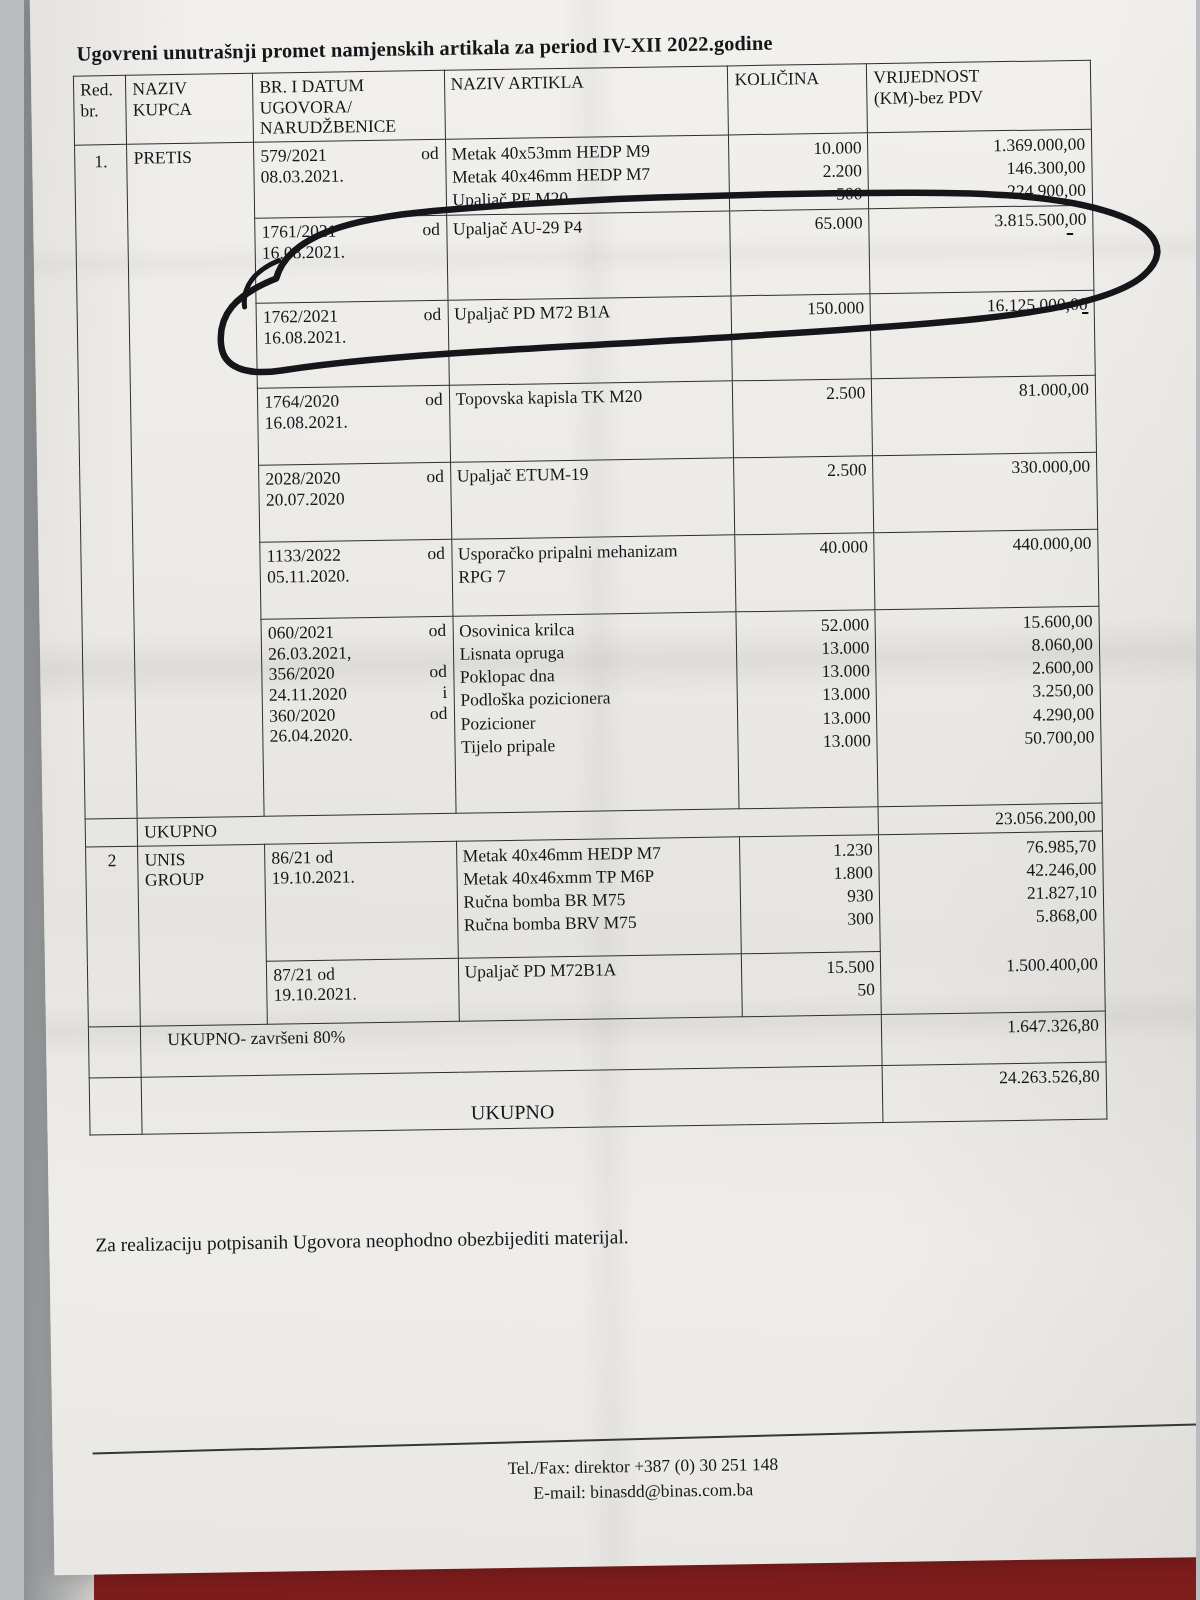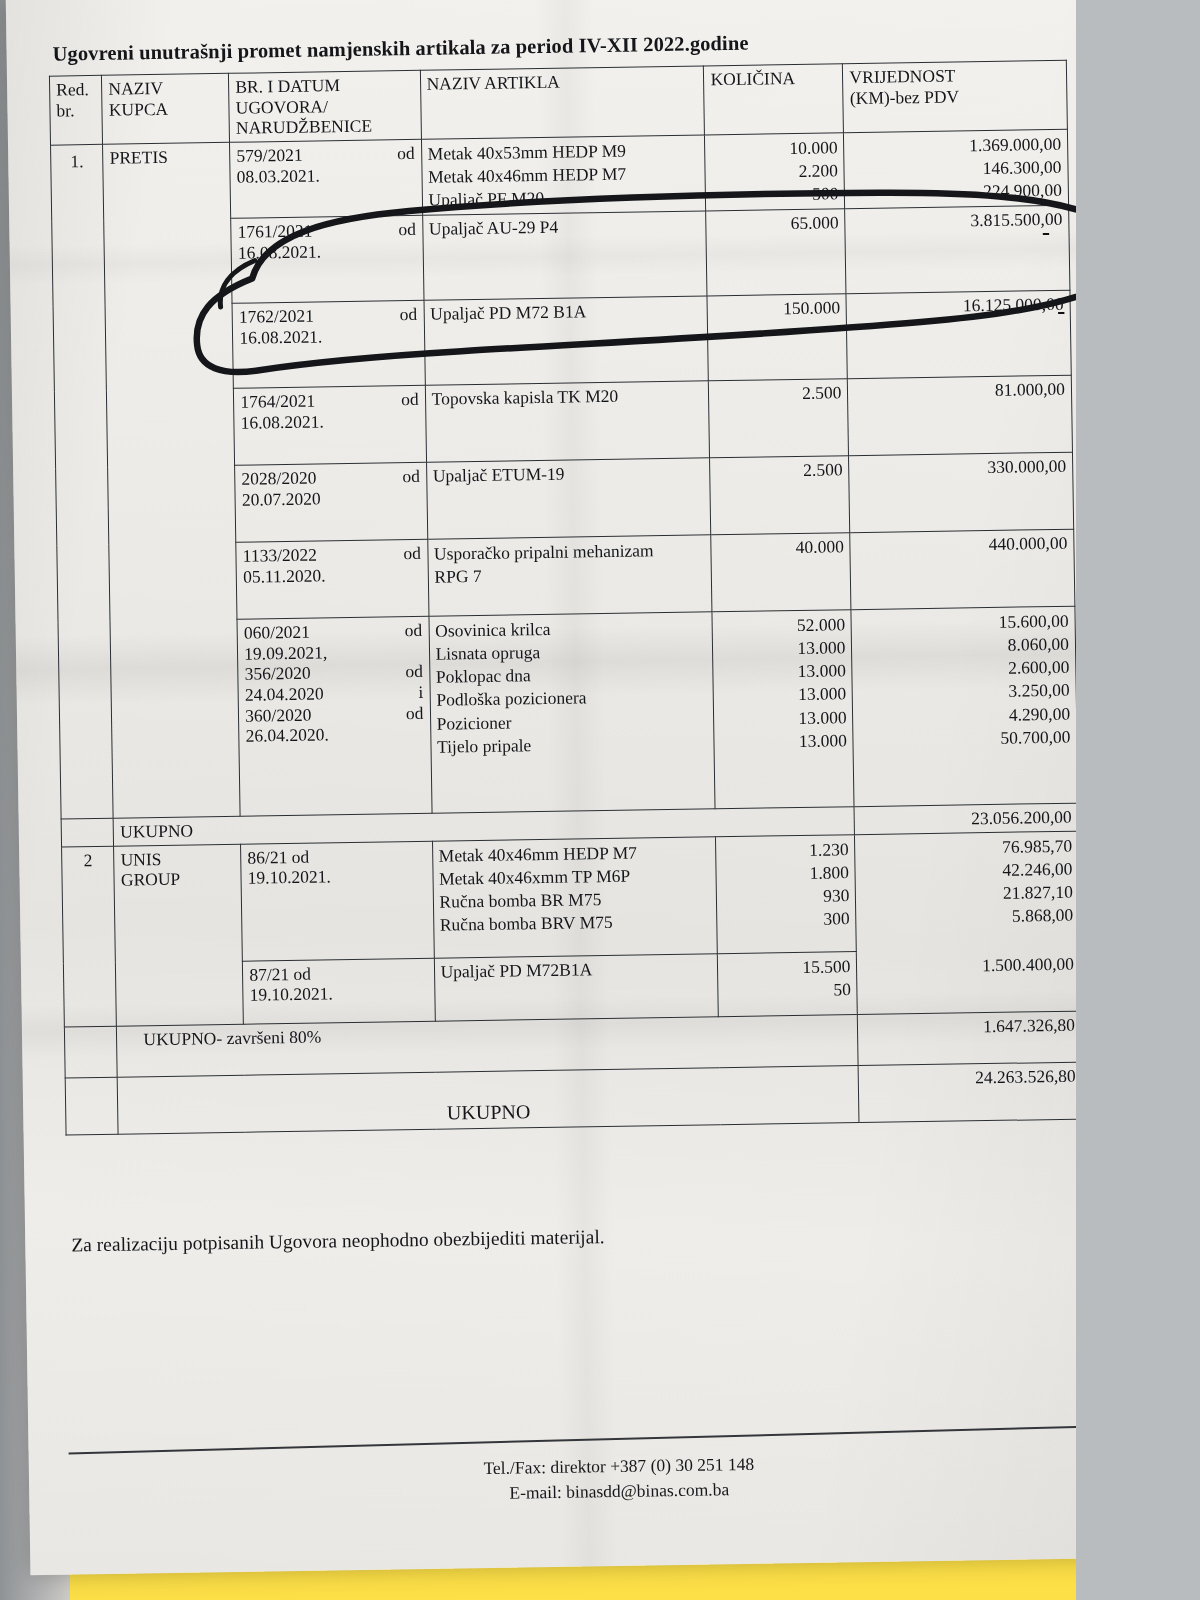--- a/index.html
+++ b/index.html
@@ -2,25 +2,26 @@
 <html><head>
 <meta charset="utf-8">
 <style>
   html, body {
     margin: 0;
     padding: 0;
     background: #b9bcbe;
   }
   #page {
     position: relative;
-    width: 1076px;
+    width: 1172px;
     height: 1600px;
     overflow: hidden;
-    background: #fde047;
+    background: #7f1d1d;
     font-family: "Liberation Serif", serif;
+    margin-left: 24px;
   }
   
   #paper {
     position: absolute;
     left: 18px;
     top: -14px;
     width: 1180px;
     height: 1580px;
     background:
       linear-gradient(100deg, rgba(0,0,0,0.06) 0%, rgba(255,255,255,0.0) 12%, rgba(255,255,255,0.0) 72%, rgba(0,0,0,0.05) 100%),
@@ -262,21 +263,21 @@
                 </div>
             </td>
             <td class="vcenter">Upaljač PD M72 B1A</td>
             <td class="vcenter c-right">150.000</td>
             <td class="vcenter c-right">16.125.000,00</td>
           </tr>
 
           <tr>
             <td class="contract" style="height:70px">
               <div class="row">
-                  <span>1764/2021</span>
+                  <span>1764/2020</span>
                   <span>od</span>
                 </div>
               <div class="row">
                   <span>16.08.2021.</span>
                   <span></span>
                 </div>
             </td>
             <td class="vcenter">Topovska kapisla TK M20</td>
             <td class="vcenter c-right">2.500</td>
             <td class="vcenter c-right">81.000,00</td>
@@ -317,29 +318,29 @@
             <td class="vcenter c-right">440.000,00</td>
           </tr>
 
           <tr>
             <td class="contract" style="height:190px">
               <div class="row">
                   <span>060/2021</span>
                   <span>od</span>
                 </div>
               <div class="row">
-                  <span>19.09.2021,</span>
+                  <span>26.03.2021,</span>
                   <span></span>
                 </div>
               <div class="row">
                   <span>356/2020</span>
                   <span>od</span>
                 </div>
               <div class="row">
-                  <span>24.04.2020</span>
+                  <span>24.11.2020</span>
                   <span>i</span>
                 </div>
               <div class="row">
                   <span>360/2020</span>
                   <span>od</span>
                 </div>
               <div class="row">
                   <span>26.04.2020.</span>
                   <span></span>
                 </div>

